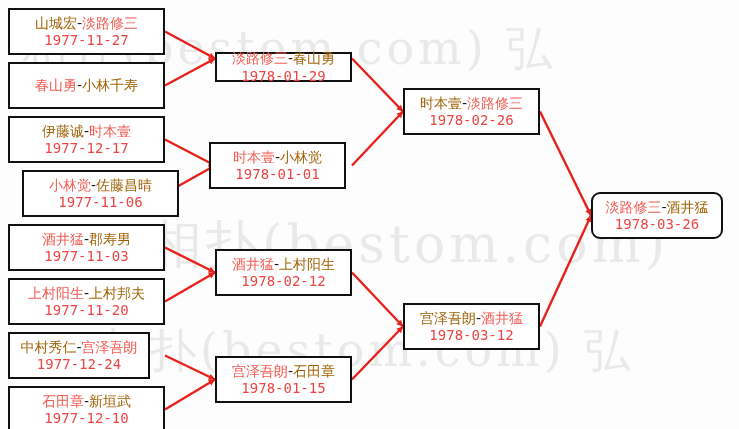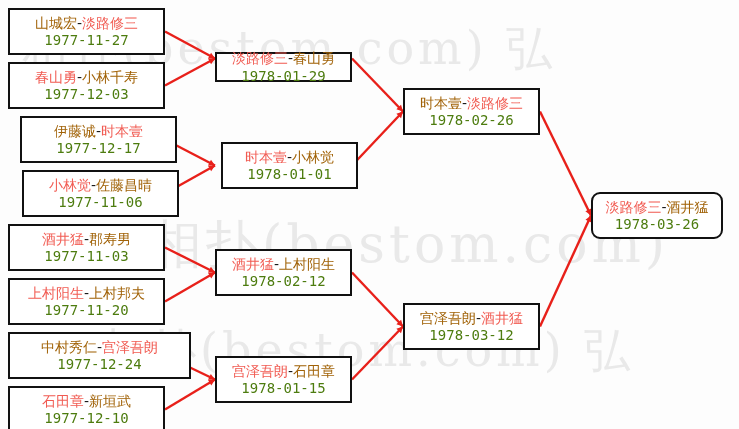--- a/index.html
+++ b/index.html
@@ -66,21 +66,21 @@
     font-size: 14px;
     color: #1a1a1a;
     white-space: nowrap;
     font-family: "DejaVu Sans", "Liberation Sans", sans-serif;
   }
   .match-title .winner { color: #f15b52; }
   .match-title .loser  { color: #a16207; }
   .match-title .sep    { color: #1a1a1a; }
   .match-date {
     font-size: 14px;
-    color: #4d7c0f;
+    color: #ef4444;
     font-family: "DejaVu Sans Mono", "Liberation Mono", monospace;
     letter-spacing: 0px;
     margin-top: 1px;
   }
 </style>
 </head>
 <body>
 
 <div id="bracket-root">
 
@@ -121,51 +121,50 @@
       <polygon points="591,215.5 591.3450125798984,222.49149242434774 585.4704999661521,219.79239203424814" fill="#e8201a"></polygon>
     </svg>
 
   <div id="box-layer">
       <div class="match-box" style="left: 8px; top: 8px; width: 157px; height: 47px;">
         <div class="match-title"><span class="loser">山城宏</span><span class="sep">-</span><span class="winner">淡路修三</span></div>
         <div class="match-date">1977-11-27</div>
       </div>
       <div class="match-box" style="left: 8px; top: 62px; width: 157px; height: 47px; text-align: center;">
         <div class="match-title"><span class="winner">春山勇</span><span class="sep">-</span><span class="loser">小林千寿</span></div>
-        <div class="match-date">1977-12-03</div>
       </div>
-      <div class="match-box" style="left: 20px; top: 116px; width: 157px; height: 47px;">
+      <div class="match-box" style="left: 8px; top: 116px; width: 157px; height: 47px;">
         <div class="match-title"><span class="loser">伊藤诚</span><span class="sep">-</span><span class="winner">时本壹</span></div>
         <div class="match-date">1977-12-17</div>
       </div>
       <div class="match-box" style="left: 8px; top: 170px; width: 157px; height: 47px; margin-left: 14px;">
         <div class="match-title"><span class="winner">小林觉</span><span class="sep">-</span><span class="loser">佐藤昌晴</span></div>
         <div class="match-date">1977-11-06</div>
       </div>
       <div class="match-box" style="left: 8px; top: 224px; width: 157px; height: 47px;">
         <div class="match-title"><span class="winner">酒井猛</span><span class="sep">-</span><span class="loser">郡寿男</span></div>
         <div class="match-date">1977-11-03</div>
       </div>
       <div class="match-box" style="left: 8px; top: 278px; width: 157px; height: 47px;">
         <div class="match-title"><span class="winner">上村阳生</span><span class="sep">-</span><span class="loser">上村邦夫</span></div>
         <div class="match-date">1977-11-20</div>
       </div>
-      <div class="match-box" style="left: 8px; top: 332px; width: 183px; height: 47px;">
+      <div class="match-box" style="left: 8px; top: 332px; width: 142px; height: 47px;">
         <div class="match-title"><span class="loser">中村秀仁</span><span class="sep">-</span><span class="winner">宫泽吾朗</span></div>
         <div class="match-date">1977-12-24</div>
       </div>
       <div class="match-box" style="left: 8px; top: 386px; width: 157px; height: 47px;">
         <div class="match-title"><span class="winner">石田章</span><span class="sep">-</span><span class="loser">新垣武</span></div>
         <div class="match-date">1977-12-10</div>
       </div>
       <div class="match-box" style="left: 215px; top: 52px; width: 137px; height: 30px;">
         <div class="match-title"><span class="winner">淡路修三</span><span class="sep">-</span><span class="loser">春山勇</span></div>
         <div class="match-date">1978-01-29</div>
       </div>
-      <div class="match-box" style="left: 221px; top: 142px; width: 137px; height: 47px;">
+      <div class="match-box" style="left: 209px; top: 142px; width: 137px; height: 47px;">
         <div class="match-title"><span class="winner">时本壹</span><span class="sep">-</span><span class="loser">小林觉</span></div>
         <div class="match-date">1978-01-01</div>
       </div>
       <div class="match-box" style="left: 215px; top: 249px; width: 137px; height: 47px;">
         <div class="match-title"><span class="winner">酒井猛</span><span class="sep">-</span><span class="loser">上村阳生</span></div>
         <div class="match-date">1978-02-12</div>
       </div>
       <div class="match-box" style="left: 215px; top: 356px; width: 137px; height: 47px;">
         <div class="match-title"><span class="winner">宫泽吾朗</span><span class="sep">-</span><span class="loser">石田章</span></div>
         <div class="match-date">1978-01-15</div>

